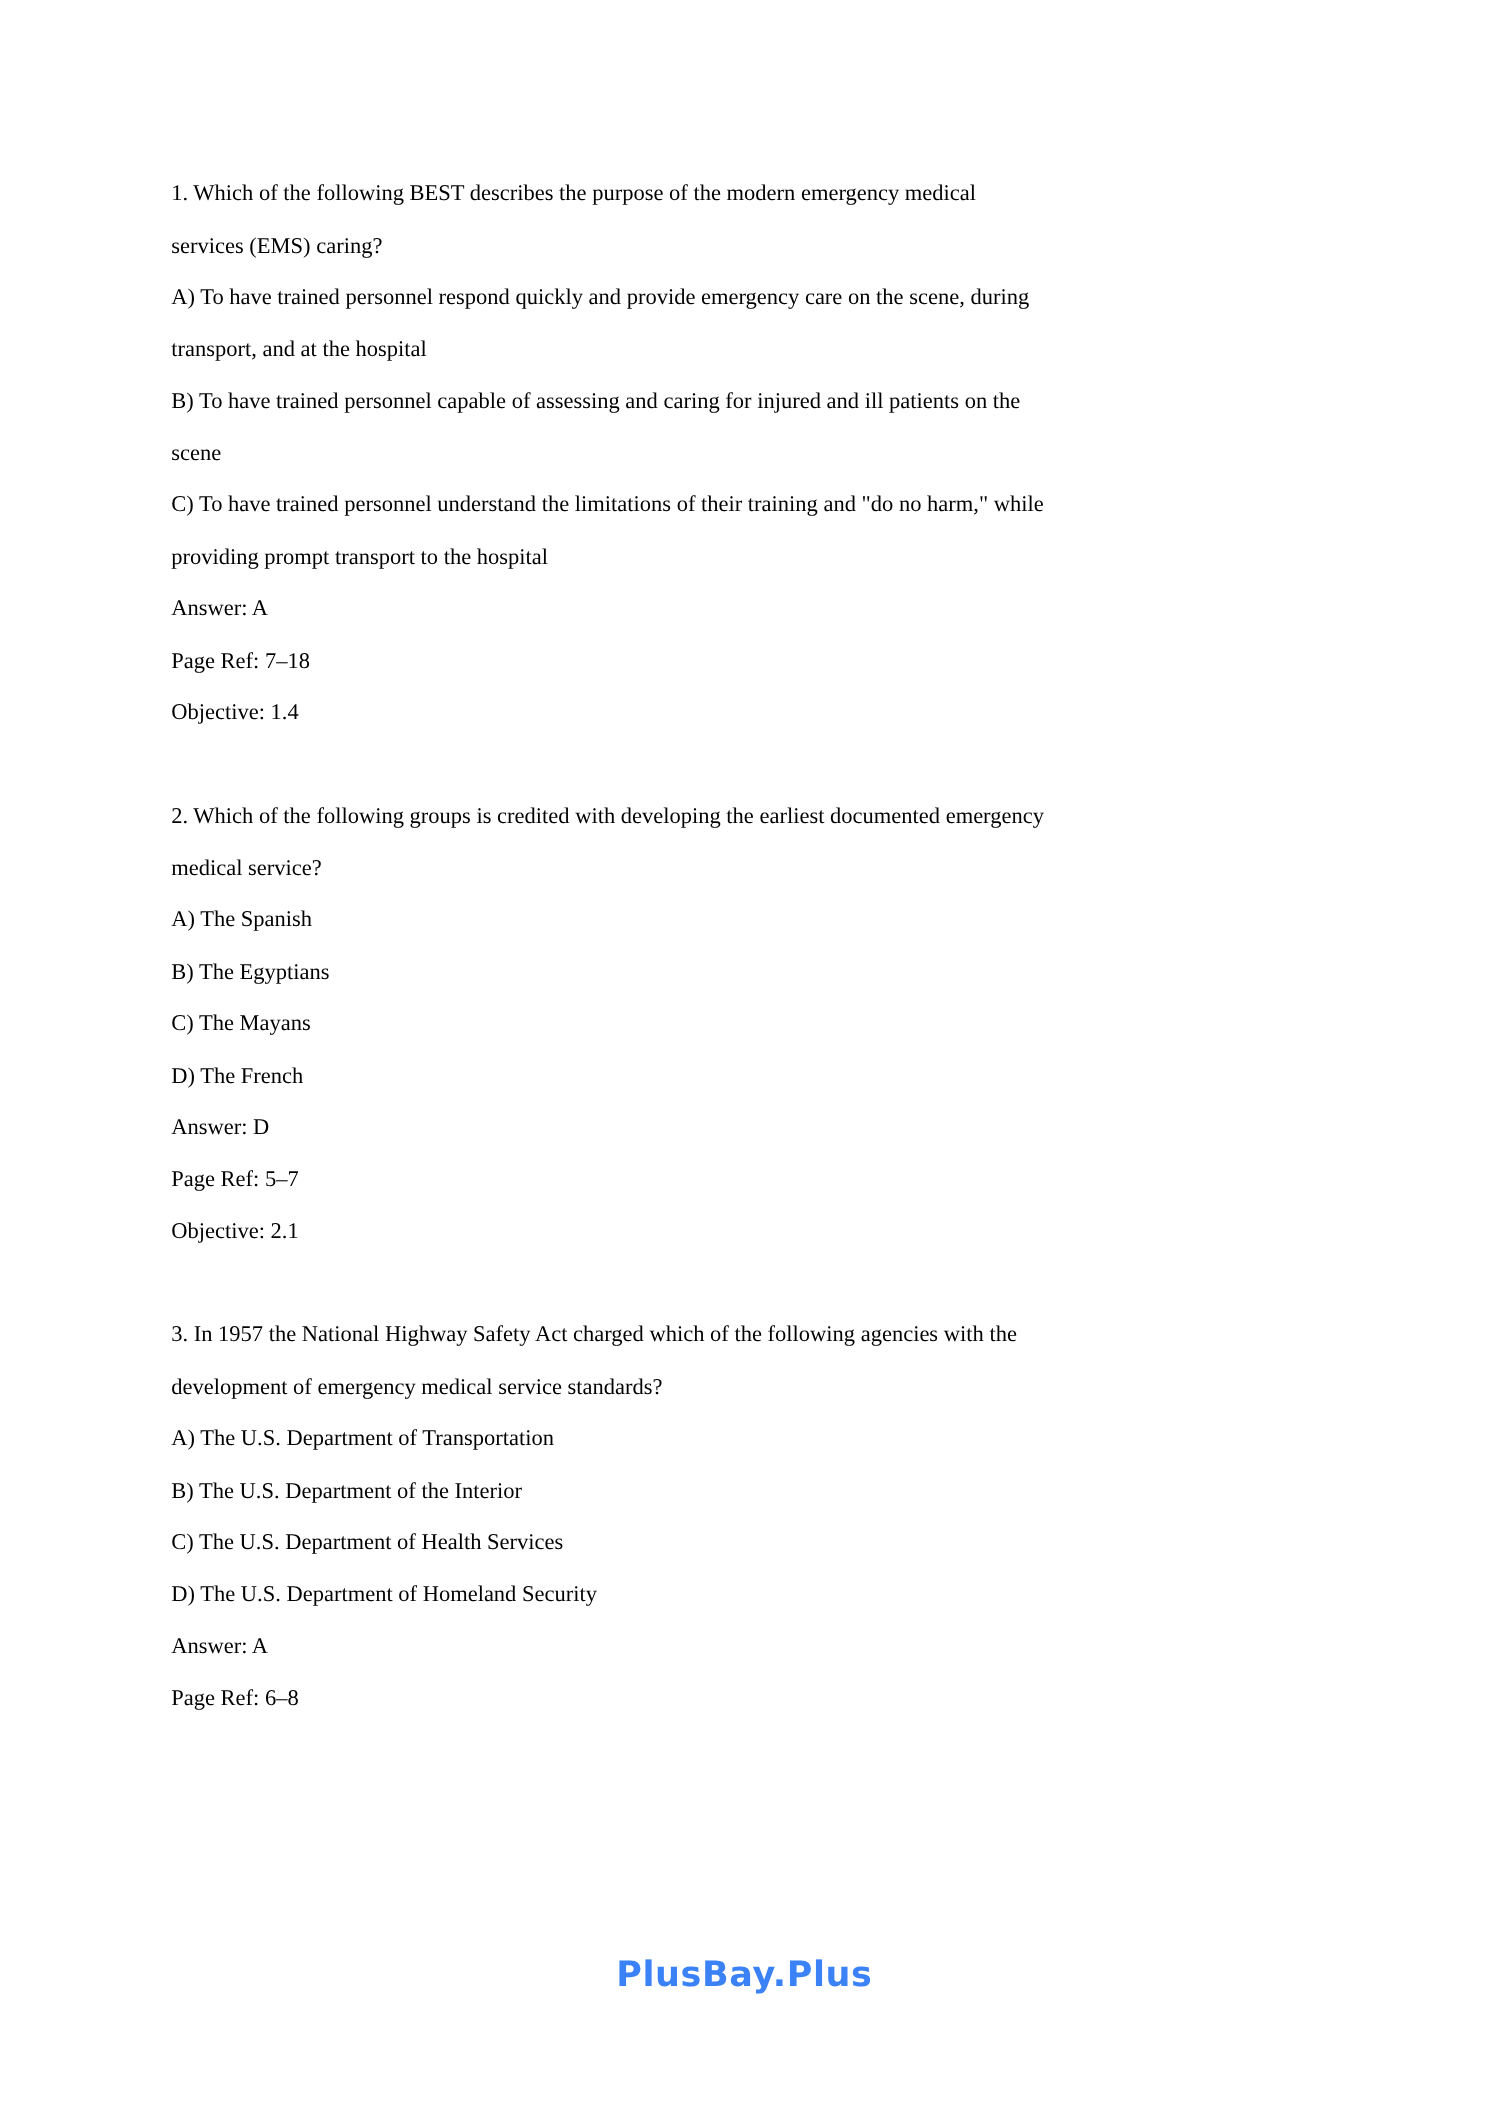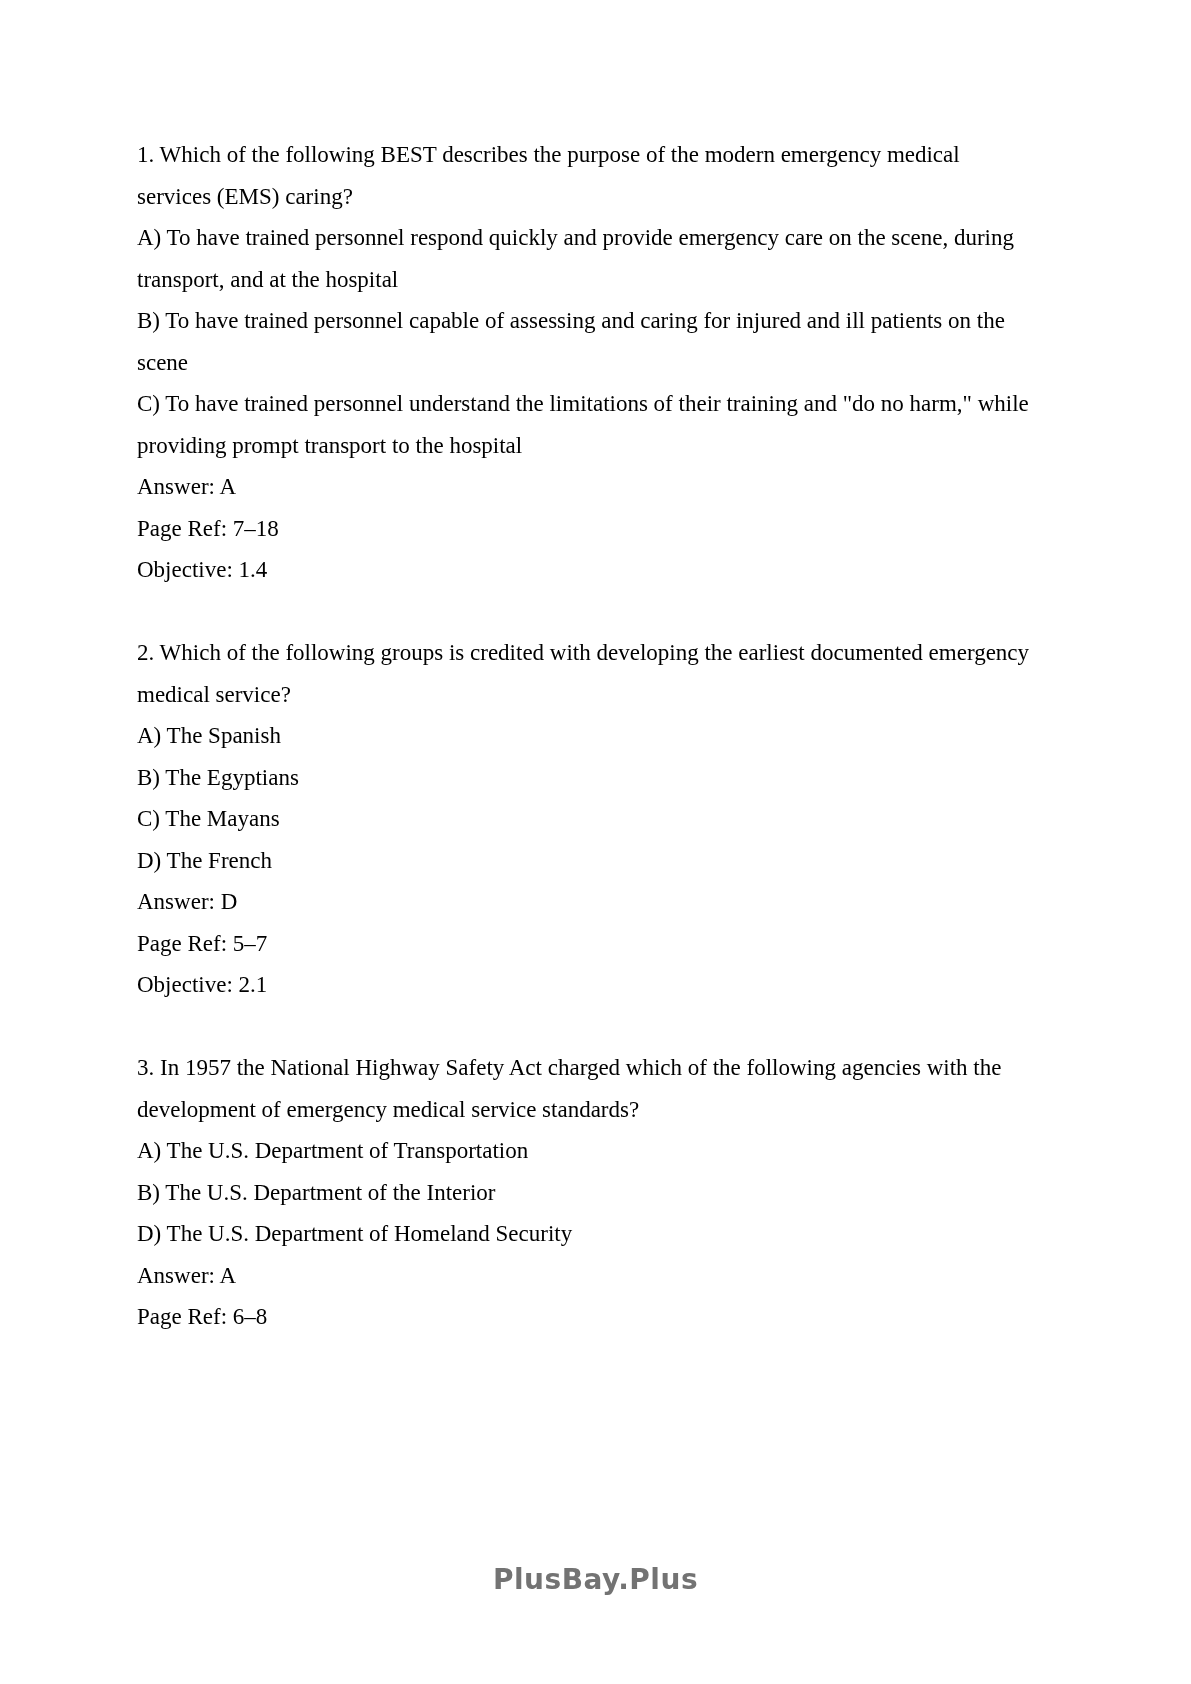--- a/index.html
+++ b/index.html
@@ -15,39 +15,39 @@
     overflow: hidden;
     font-family: "Liberation Serif", serif;
   }
   .doc {
     position: absolute;
     left: 137px;
     top: 134px;
     width: 980px;
   }
   .q-block {
-    font-size: 23px;
+    font-size: 18px;
     line-height: 41.5px;
     margin: 0 0 41.5px 0;
   }
   .line {
     white-space: pre;
   }
   .footer-brand {
     position: absolute;
     top: 1563px;
     left: 0;
     width: 1191px;
     text-align: center;
     font-family: "DejaVu Sans", sans-serif;
     font-weight: 700;
     font-size: 28px;
     line-height: 34px;
     letter-spacing: 0.5px;
-    color: #737373;
+    color: #3b82f6;
   }
 </style>
 </head>
 <body>
 
 <main>
   <div class="doc" id="questions-root">
       <div class="q-block">
         <div class="line">1. Which of the following BEST describes the purpose of the modern emergency medical</div>
         <div class="line">services (EMS) caring?</div>
@@ -70,19 +70,20 @@
         <div class="line">D) The French</div>
         <div class="line">Answer: D</div>
         <div class="line">Page Ref: 5–7</div>
         <div class="line">Objective: 2.1</div>
       </div>
       <div class="q-block">
         <div class="line">3. In 1957 the National Highway Safety Act charged which of the following agencies with the</div>
         <div class="line">development of emergency medical service standards?</div>
         <div class="line">A) The U.S. Department of Transportation</div>
         <div class="line">B) The U.S. Department of the Interior</div>
+        <div class="line">C) The U.S. Department of Health Services</div>
         <div class="line">D) The U.S. Department of Homeland Security</div>
         <div class="line">Answer: A</div>
         <div class="line">Page Ref: 6–8</div>
       </div>
     </div>
   <div class="footer-brand">PlusBay.Plus</div>
 </main>
 
 </body></html>

